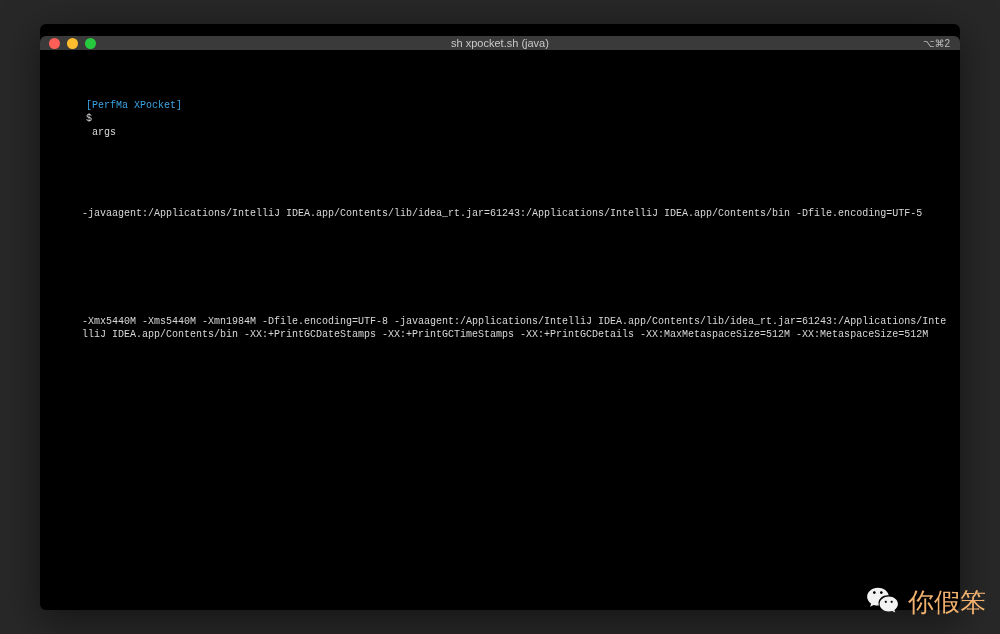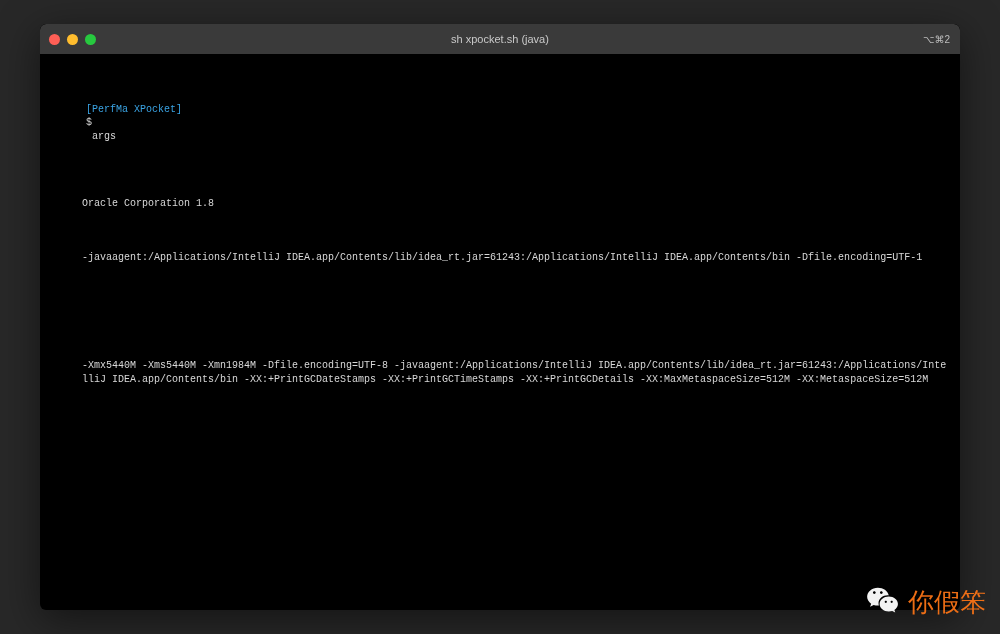--- a/index.html
+++ b/index.html
@@ -20,27 +20,28 @@
       left: 40px;
       top: 24px;
       width: 920px;
       height: 586px;
       background: #000000;
       border-radius: 6px;
       overflow: hidden;
       box-shadow: 0 10px 40px rgba(0,0,0,0.5);
     }
     .titlebar {
-      height: 30px;
+      height: 14px;
       background: #3a3a3a;
       display: flex;
       align-items: center;
       position: relative;
       border-top-left-radius: 6px;
       border-top-right-radius: 6px;
+      margin-top: 12px;
     }
     .traffic-lights {
       display: flex;
       gap: 7px;
       padding-left: 9px;
       align-items: center;
     }
     .traffic-light {
       width: 11px;
       height: 11px;
@@ -83,21 +84,21 @@
     .indent1 { padding-left: 16px; display: block; }
     .indent2 { padding-left: 32px; display: block; }
     .line { display: block; }
     .watermark {
       position: absolute;
       right: 14px;
       bottom: 14px;
       display: flex;
       align-items: center;
       gap: 8px;
-      color: #f97316;
+      color: #fdba74;
       opacity: 0.95;
     }
     .wechat-icon svg {
       width: 34px;
       height: 28px;
       fill: #ffffff;
     }
     .watermark-text {
       font-size: 26px;
       font-family: "PingFang SC", "Microsoft YaHei", sans-serif;
@@ -118,23 +119,22 @@
     <div class="titlebar-right">⌥⌘2</div>
   </div>
 
   <div class="terminal-content">
     <span class="line">
       <span class="prompt-blue">[PerfMa XPocket]</span>
       <span class="prompt-dollar">$</span>
       <span> </span><span class="cmd">args</span>
     </span>
 
-    <span class="indent2 white">Oracle Corporation 1.8</span>
 
-    <span class="indent2 white">-javaagent:/Applications/IntelliJ IDEA.app/Contents/lib/idea_rt.jar=61243:/Applications/IntelliJ IDEA.app/Contents/bin -Dfile.encoding=UTF-1</span>
+    <span class="indent2 white">-javaagent:/Applications/IntelliJ IDEA.app/Contents/lib/idea_rt.jar=61243:/Applications/IntelliJ IDEA.app/Contents/bin -Dfile.encoding=UTF-5</span>
 
     <span class="line">&nbsp;</span>
 
     <span class="indent2 white">-Xmx5440M -Xms5440M -Xmn1984M -Dfile.encoding=UTF-8 -javaagent:/Applications/IntelliJ IDEA.app/Contents/lib/idea_rt.jar=61243:/Applications/IntelliJ IDEA.app/Contents/bin -XX:+PrintGCDateStamps -XX:+PrintGCTimeStamps -XX:+PrintGCDetails -XX:MaxMetaspaceSize=512M -XX:MetaspaceSize=512M</span>
 
     <span class="line">&nbsp;</span>
 
     
     
     

